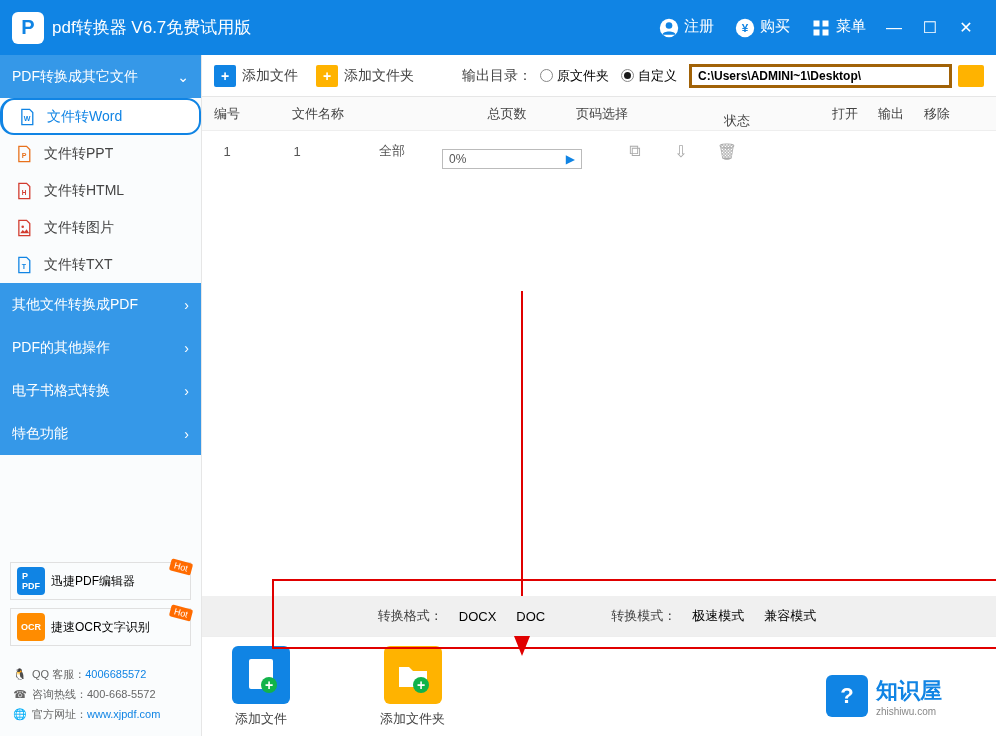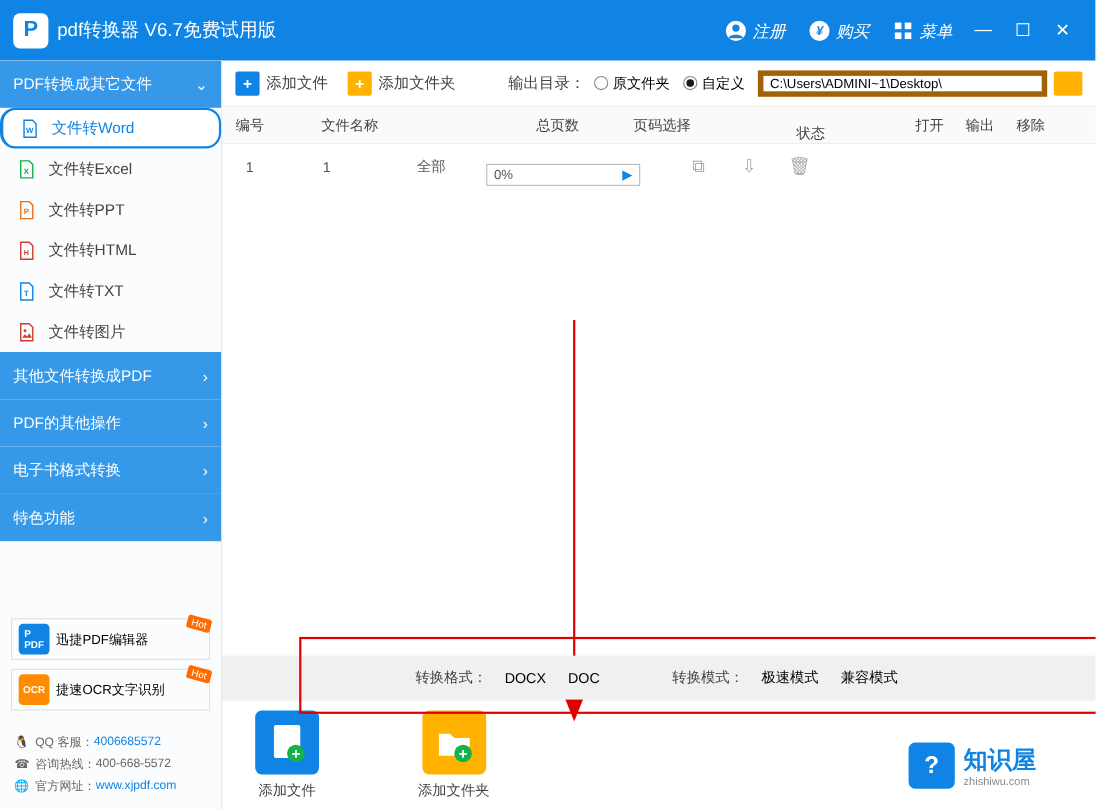--- a/index.html
+++ b/index.html
@@ -2,21 +2,21 @@
 <html><head>
 <meta charset="utf-8">
 <style>
 * { margin: 0; padding: 0; box-sizing: border-box; font-family: "Microsoft YaHei", Arial, sans-serif; }
 body { width: 996px; height: 736px; background: #fff; position: relative; overflow: hidden; }
 
 .titlebar { height: 55px; background: #1084e4; display: flex; align-items: center; padding: 0 12px; color: #fff; }
 .titlebar .logo { width: 32px; height: 32px; background: #fff; border-radius: 6px; display: flex; align-items: center; justify-content: center; color: #1084e4; font-weight: bold; font-size: 20px; margin-right: 8px; }
 .titlebar .title { font-size: 17px; }
 .titlebar .spacer { flex: 1; }
-.titlebar .tb-btn { display: flex; align-items: flex-end; margin: 0 10px; cursor: pointer; font-size: 15px; font-style: italic; }
+.titlebar .tb-btn { display: flex; align-items: flex-start; margin: 0 10px; cursor: pointer; font-size: 15px; }
 .titlebar .tb-btn .icon { width: 22px; height: 22px; margin-right: 4px; display: flex; align-items: center; justify-content: center; }
 .titlebar .win-btn { width: 36px; text-align: center; cursor: pointer; font-size: 16px; }
 
 .body-row { display: flex; height: calc(100% - 55px); }
 
 .sidebar { width: 202px; background: #fafcfd; border-right: 1px solid #e6e6e6; display: flex; flex-direction: column; }
 .sidebar .cat { height: 43px; background: #3598e8; color: #fff; display: flex; align-items: center; padding: 0 12px; font-size: 14px; justify-content: space-between; cursor: pointer; }
 .sidebar .cat.secondary { background: #3598e8; }
 .sidebar .cat .chevron { font-size: 14px; }
 .sidebar .item { height: 37px; display: flex; align-items: center; padding: 0 14px; font-size: 14px; color: #444; cursor: pointer; border-radius: 14px; }
@@ -35,21 +35,21 @@
 
 .main { flex: 1; display: flex; flex-direction: column; position: relative; }
 
 .toolbar { height: 42px; display: flex; align-items: center; padding: 0 12px; border-bottom: 1px solid #e6e6e6; }
 .toolbar .addbtn { display: flex; align-items: center; margin-right: 18px; cursor: pointer; font-size: 14px; color: #444; }
 .toolbar .addbtn .sq { width: 22px; height: 22px; display: flex; align-items: center; justify-content: center; color: #fff; font-weight: bold; margin-right: 6px; border-radius: 2px; }
 .toolbar .out-label { font-size: 14px; color: #444; margin-left: 30px; margin-right: 8px; }
 .toolbar .radio-wrap { display: flex; align-items: center; margin-right: 12px; font-size: 13px; cursor: pointer; }
 .toolbar .radio { width: 13px; height: 13px; border: 1px solid #888; border-radius: 50%; margin-right: 4px; display: flex; align-items: center; justify-content: center; }
 .toolbar .radio.on::after { content: ""; width: 7px; height: 7px; background: #1a1a1a; border-radius: 50%; }
-.toolbar .path-input { flex: 1; height: 24px; border: 5px solid #a16207; padding: 0 6px; font-size: 12px; margin-right: 6px; }
+.toolbar .path-input { flex: 1; height: 24px; border: 3px solid #a16207; padding: 0 6px; font-size: 12px; margin-right: 6px; font-weight: bold; }
 .toolbar .folder-btn { width: 26px; height: 22px; background: #ffb300; cursor: pointer; border-radius: 2px; }
 
 .table-head { height: 34px; display: flex; align-items: center; font-size: 13px; color: #444; border-bottom: 1px solid #eee; background: #fafafa; }
 .table-row { height: 40px; display: flex; align-items: center; font-size: 13px; color: #555; }
 .col-num { width: 50px; text-align: center; }
 .col-name { width: 210px; display: flex; align-items: center; }
 .col-pages { width: 90px; text-align: center; }
 .col-sel { width: 100px; text-align: center; }
 .col-status { width: 170px; text-align: center; margin-top: 15px; }
 .col-open { width: 46px; text-align: center; }
@@ -136,62 +136,53 @@
           <svg viewBox="0 0 24 28">
             <path d="M4 2h12l5 5v19H4z" fill="none" stroke="#1084e4" stroke-width="2"></path>
             <text x="12" y="20" text-anchor="middle" font-size="11" fill="#1084e4" font-weight="bold">W</text>
           </svg>
         </span>
       <span>文件转Word</span>
     </div>
     <div class="item">
       <span class="icon">
           <svg viewBox="0 0 24 28">
-            <path d="M4 2h12l5 5v19H4z" fill="none" stroke="#12b34a" stroke-width="2"></path>
-            <text x="12" y="20" text-anchor="middle" font-size="11" fill="#12b34a" font-weight="bold">X</text>
-          </svg>
-        </span>
-      <span>文件转Excel</span>
-    </div>
-    <div class="item">
-      <span class="icon">
-          <svg viewBox="0 0 24 28">
             <path d="M4 2h12l5 5v19H4z" fill="none" stroke="#e8711c" stroke-width="2"></path>
             <text x="12" y="20" text-anchor="middle" font-size="11" fill="#e8711c" font-weight="bold">P</text>
           </svg>
         </span>
       <span>文件转PPT</span>
     </div>
     <div class="item">
       <span class="icon">
           <svg viewBox="0 0 24 28">
             <path d="M4 2h12l5 5v19H4z" fill="none" stroke="#d23b2e" stroke-width="2"></path>
             <text x="12" y="20" text-anchor="middle" font-size="10" fill="#d23b2e" font-weight="bold">H</text>
           </svg>
         </span>
       <span>文件转HTML</span>
-    </div>
-    <div class="item">
-      <span class="icon">
-          <svg viewBox="0 0 24 28">
-            <path d="M4 2h12l5 5v19H4z" fill="none" stroke="#1084e4" stroke-width="2"></path>
-            <text x="12" y="20" text-anchor="middle" font-size="11" fill="#1084e4" font-weight="bold">T</text>
-          </svg>
-        </span>
-      <span>文件转TXT</span>
     </div>
     <div class="item">
       <span class="icon">
           <svg viewBox="0 0 24 28">
             <path d="M4 2h12l5 5v19H4z" fill="none" stroke="#d23b2e" stroke-width="2"></path>
             <circle cx="10" cy="12" r="2" fill="#d23b2e"></circle>
             <path d="M6 22l4-5 3 3 3-4 4 6z" fill="#d23b2e"></path>
           </svg>
         </span>
       <span>文件转图片</span>
+    </div>
+    <div class="item">
+      <span class="icon">
+          <svg viewBox="0 0 24 28">
+            <path d="M4 2h12l5 5v19H4z" fill="none" stroke="#1084e4" stroke-width="2"></path>
+            <text x="12" y="20" text-anchor="middle" font-size="11" fill="#1084e4" font-weight="bold">T</text>
+          </svg>
+        </span>
+      <span>文件转TXT</span>
     </div>
     <div class="cat secondary">
       <span>其他文件转换成PDF</span>
         <span class="chevron">›</span>
     </div>
     <div class="cat secondary">
       <span>PDF的其他操作</span>
         <span class="chevron">›</span>
     </div>
     <div class="cat secondary">

